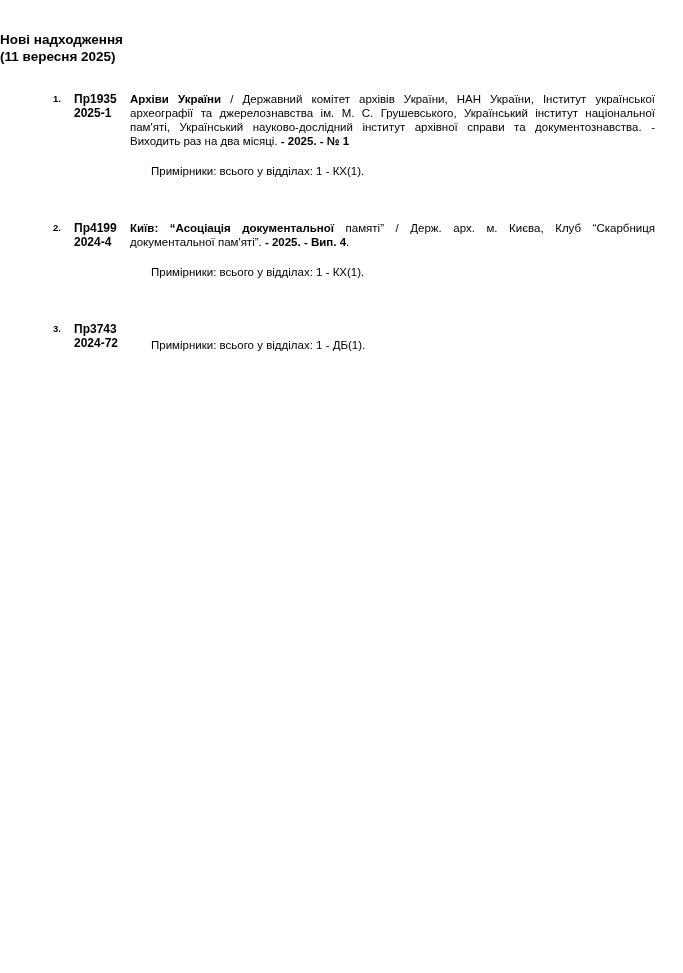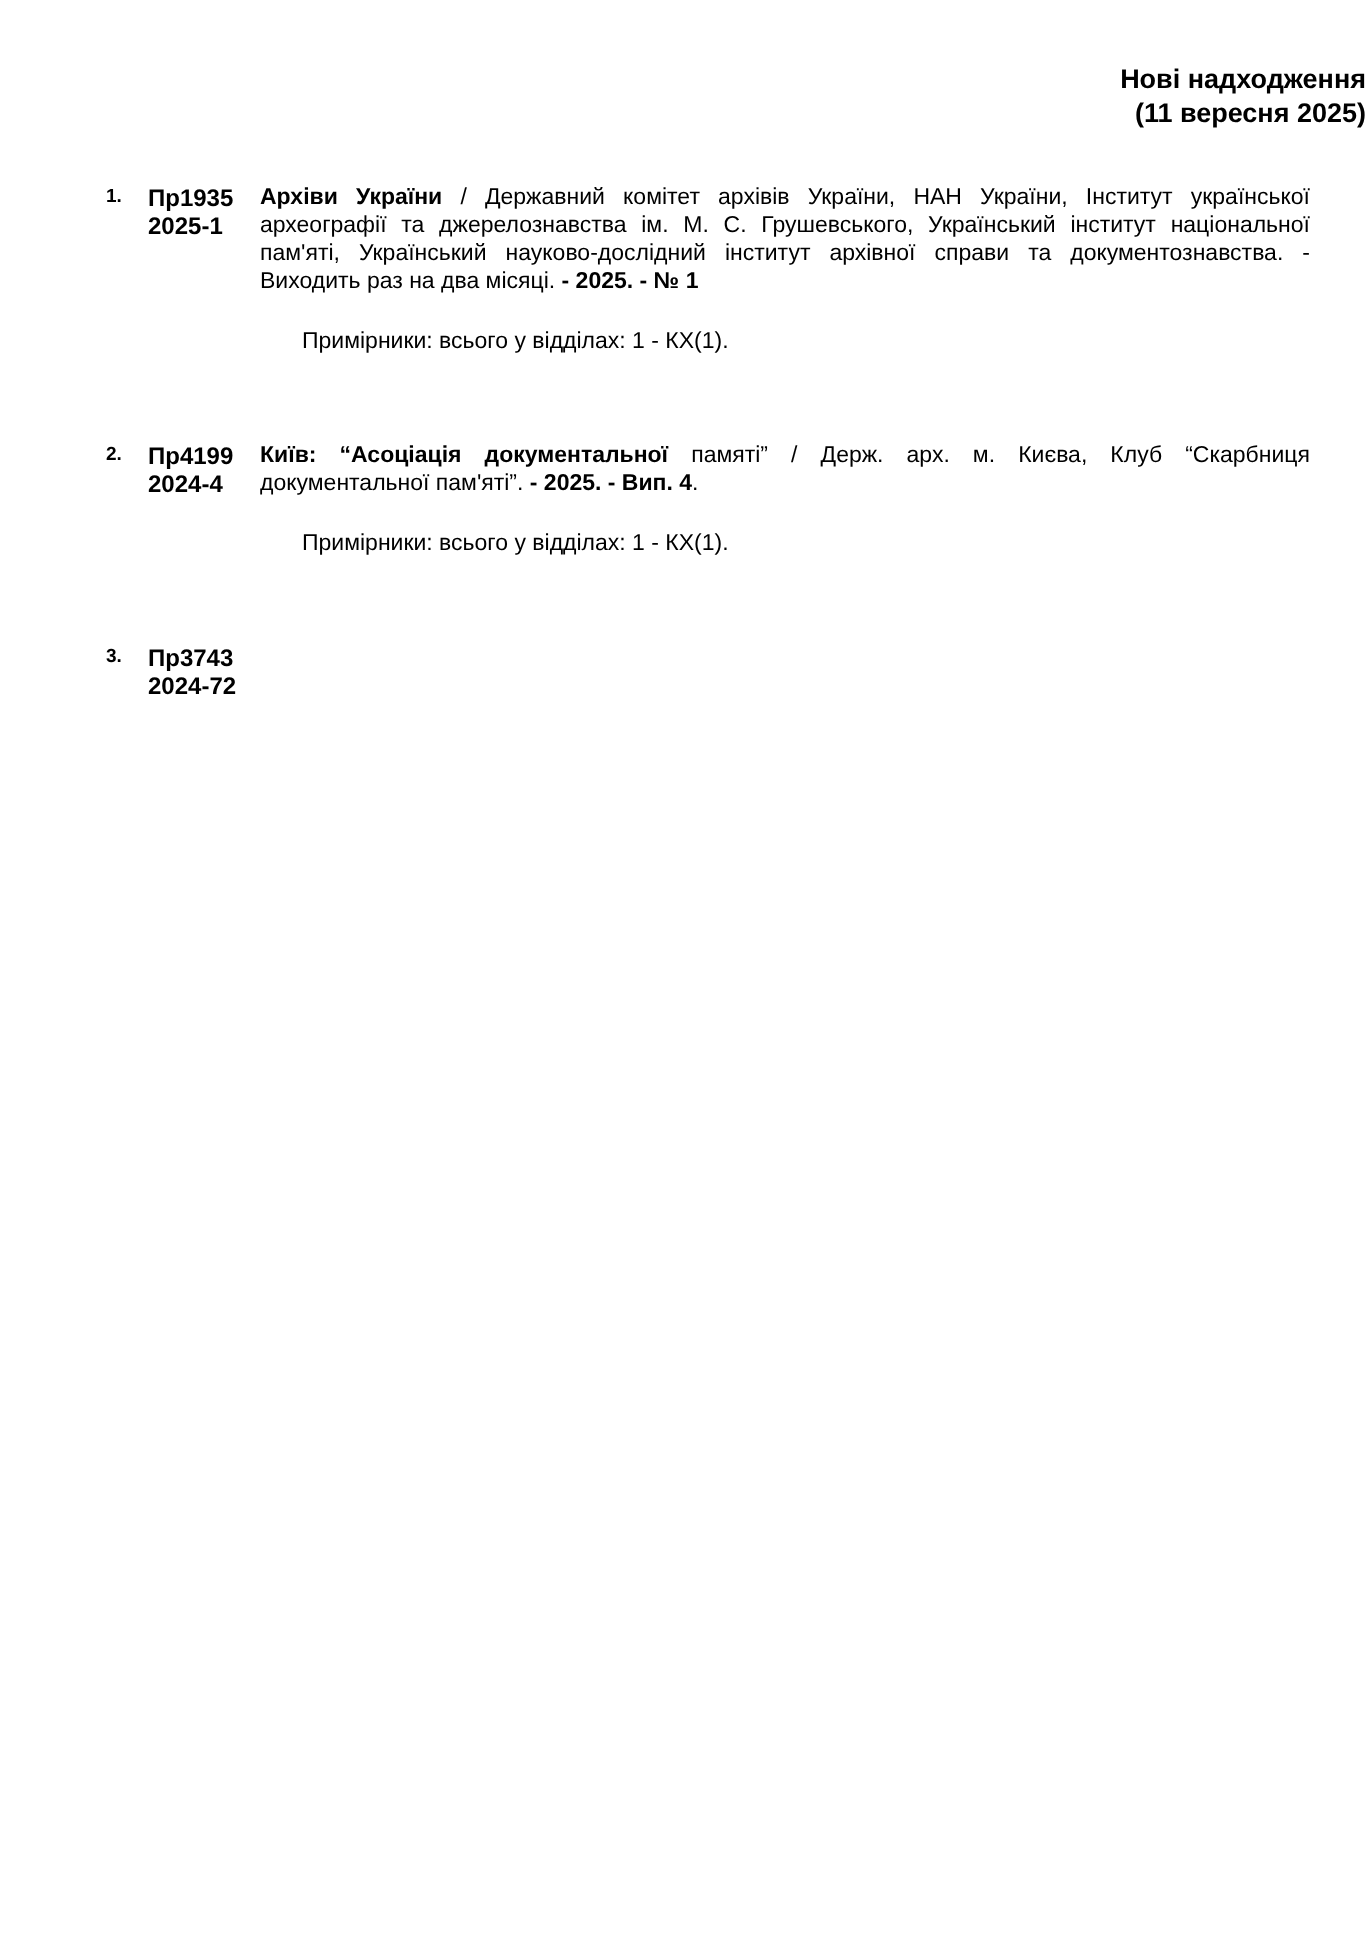--- a/index.html
+++ b/index.html
@@ -12,21 +12,21 @@
     overflow: hidden;
   }
   .page {
     width: 683px;
     height: 973px;
     box-sizing: border-box;
     background: #ffffff;
   }
   .doc-title {
     padding-top: 31px;
-    text-align: right;
+    text-align: left;
     font-weight: bold;
     font-size: 13.5px;
     line-height: 17px;
   }
   .entries {
     margin-top: 27px;
     padding: 0 28px 0 53px;
     display: flex;
     flex-direction: column;
     row-gap: 27px;
@@ -98,17 +98,18 @@
       </div>
     </article>
 
     <article class="entry">
       <div class="num">3.</div>
       <div class="code">
         <div>Пр3743</div>
         <div>2024-72</div>
       </div>
       <div class="desc">
+        <p class="copies">Примірники: всього у відділах: 1 - ДБ(1).</p>
       </div>
     </article>
 
   </main>
 </div>
 
 </body></html>

